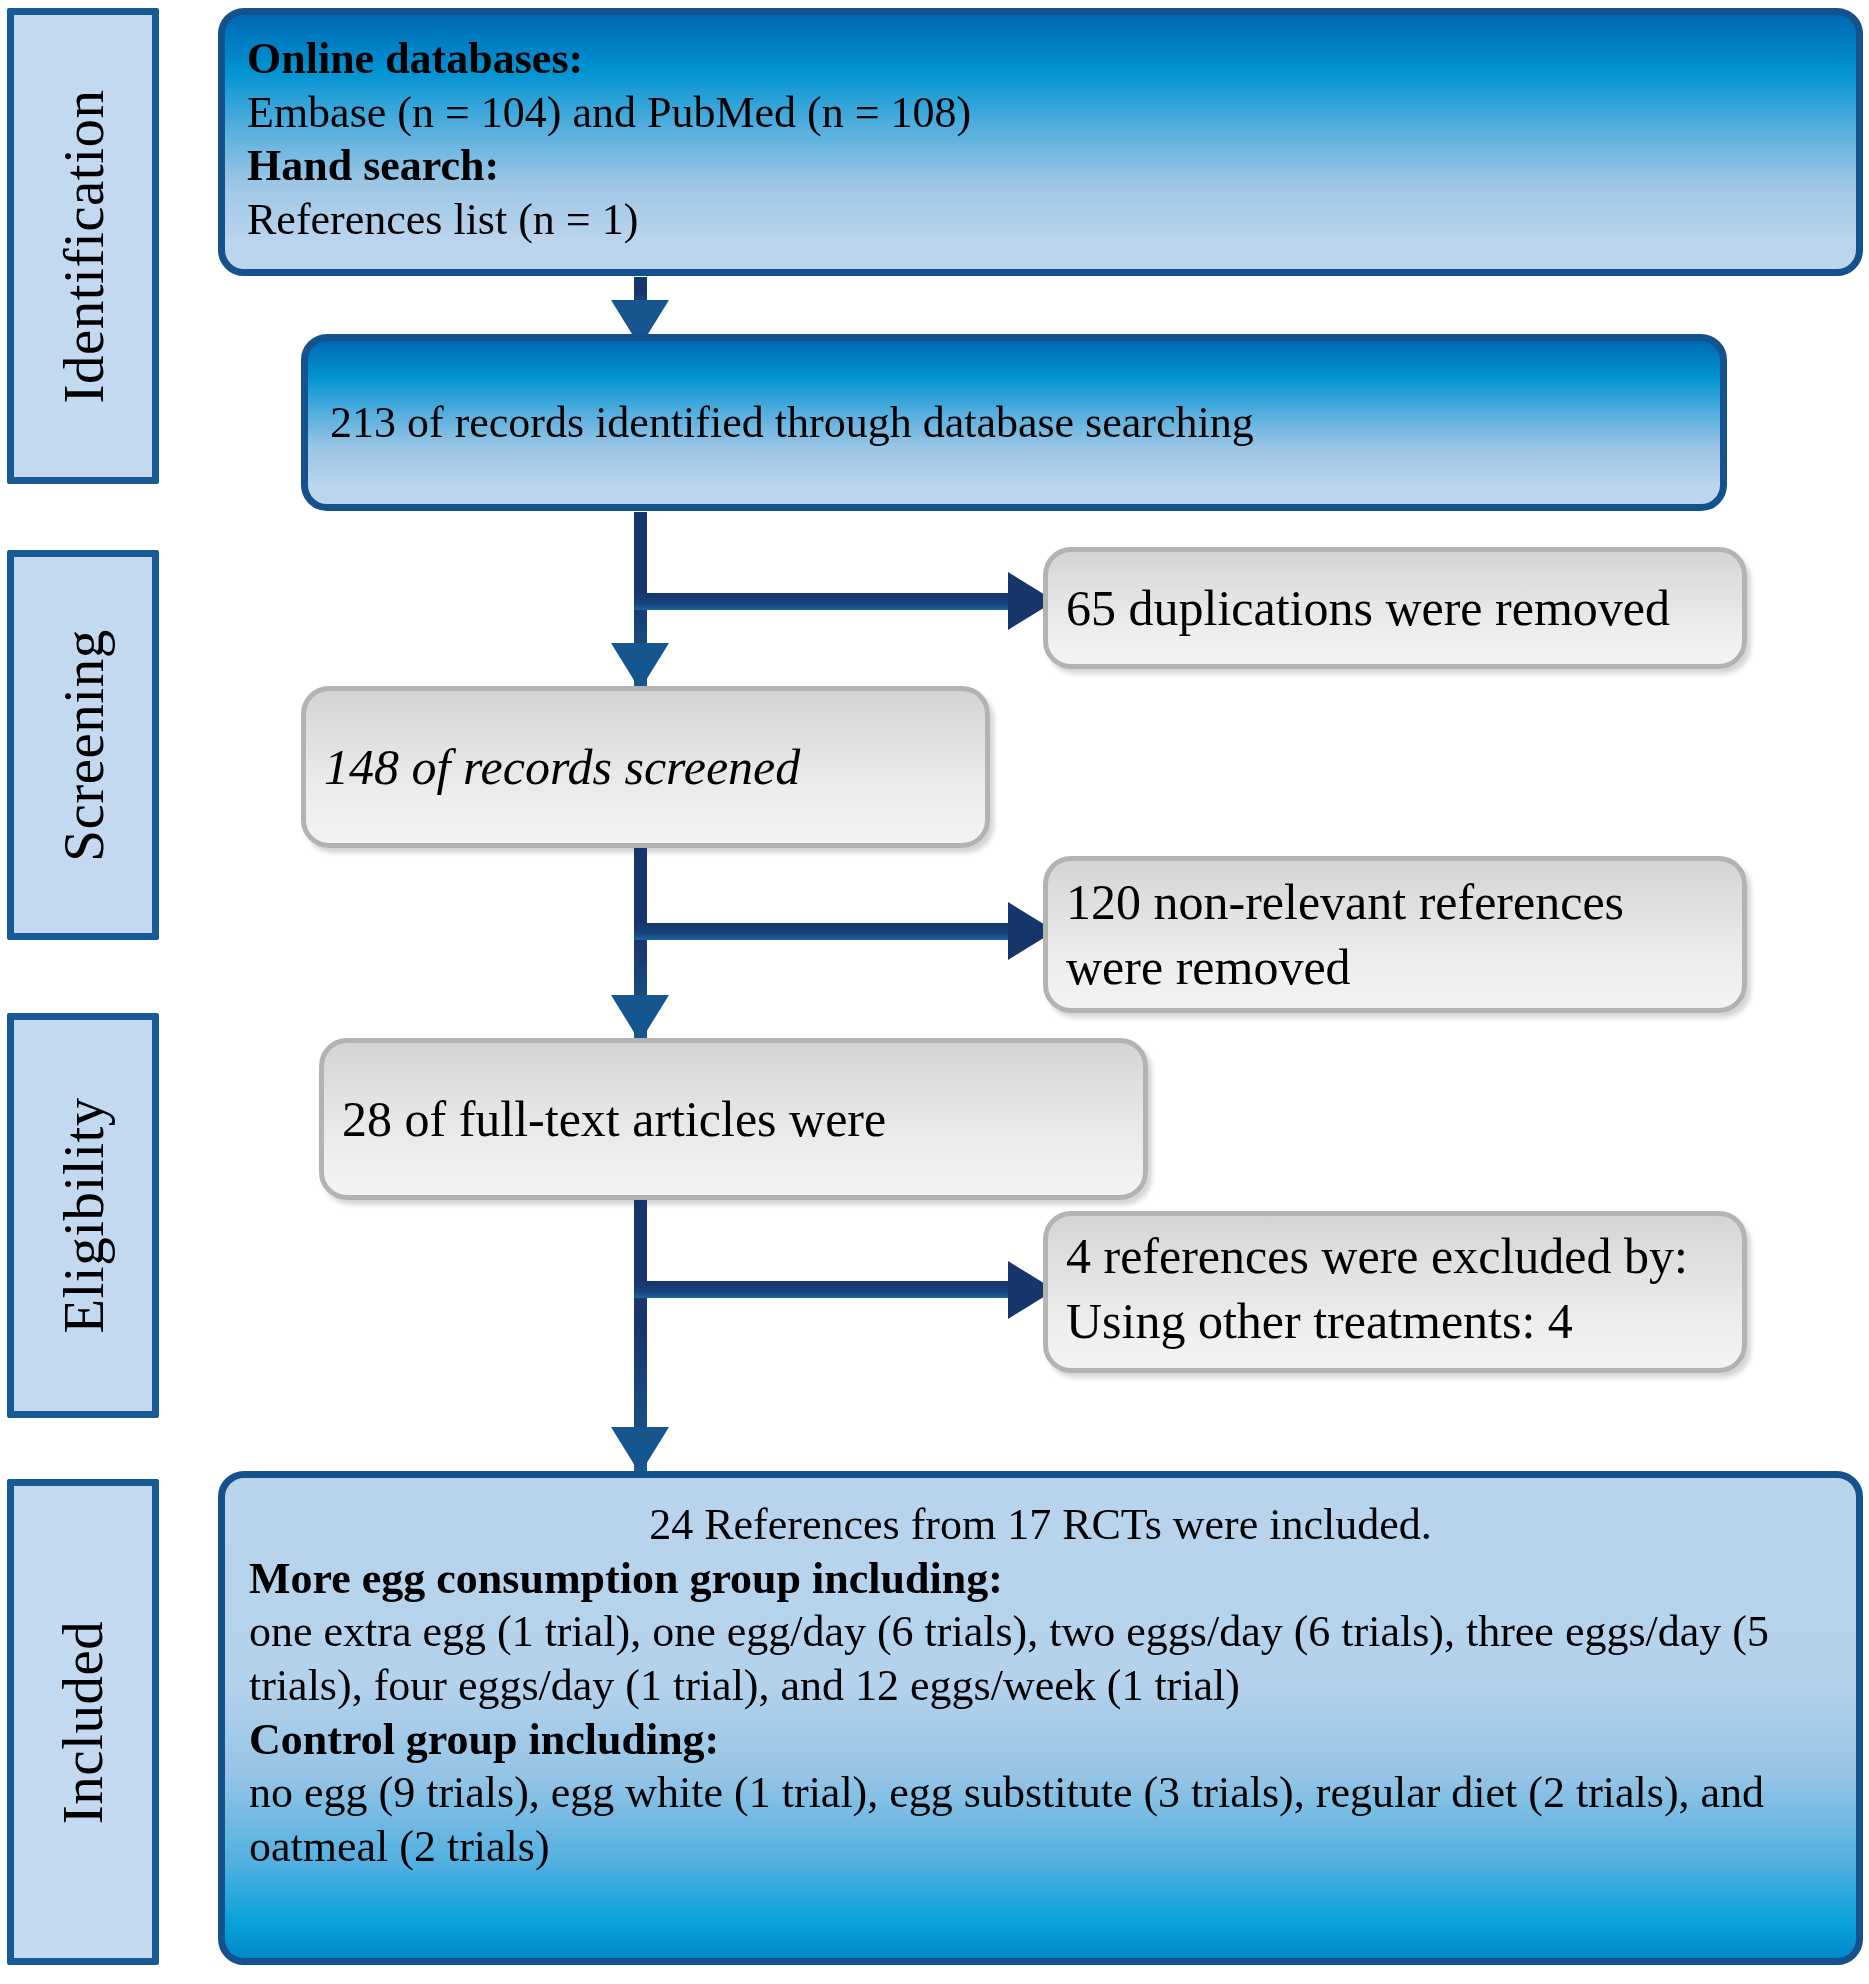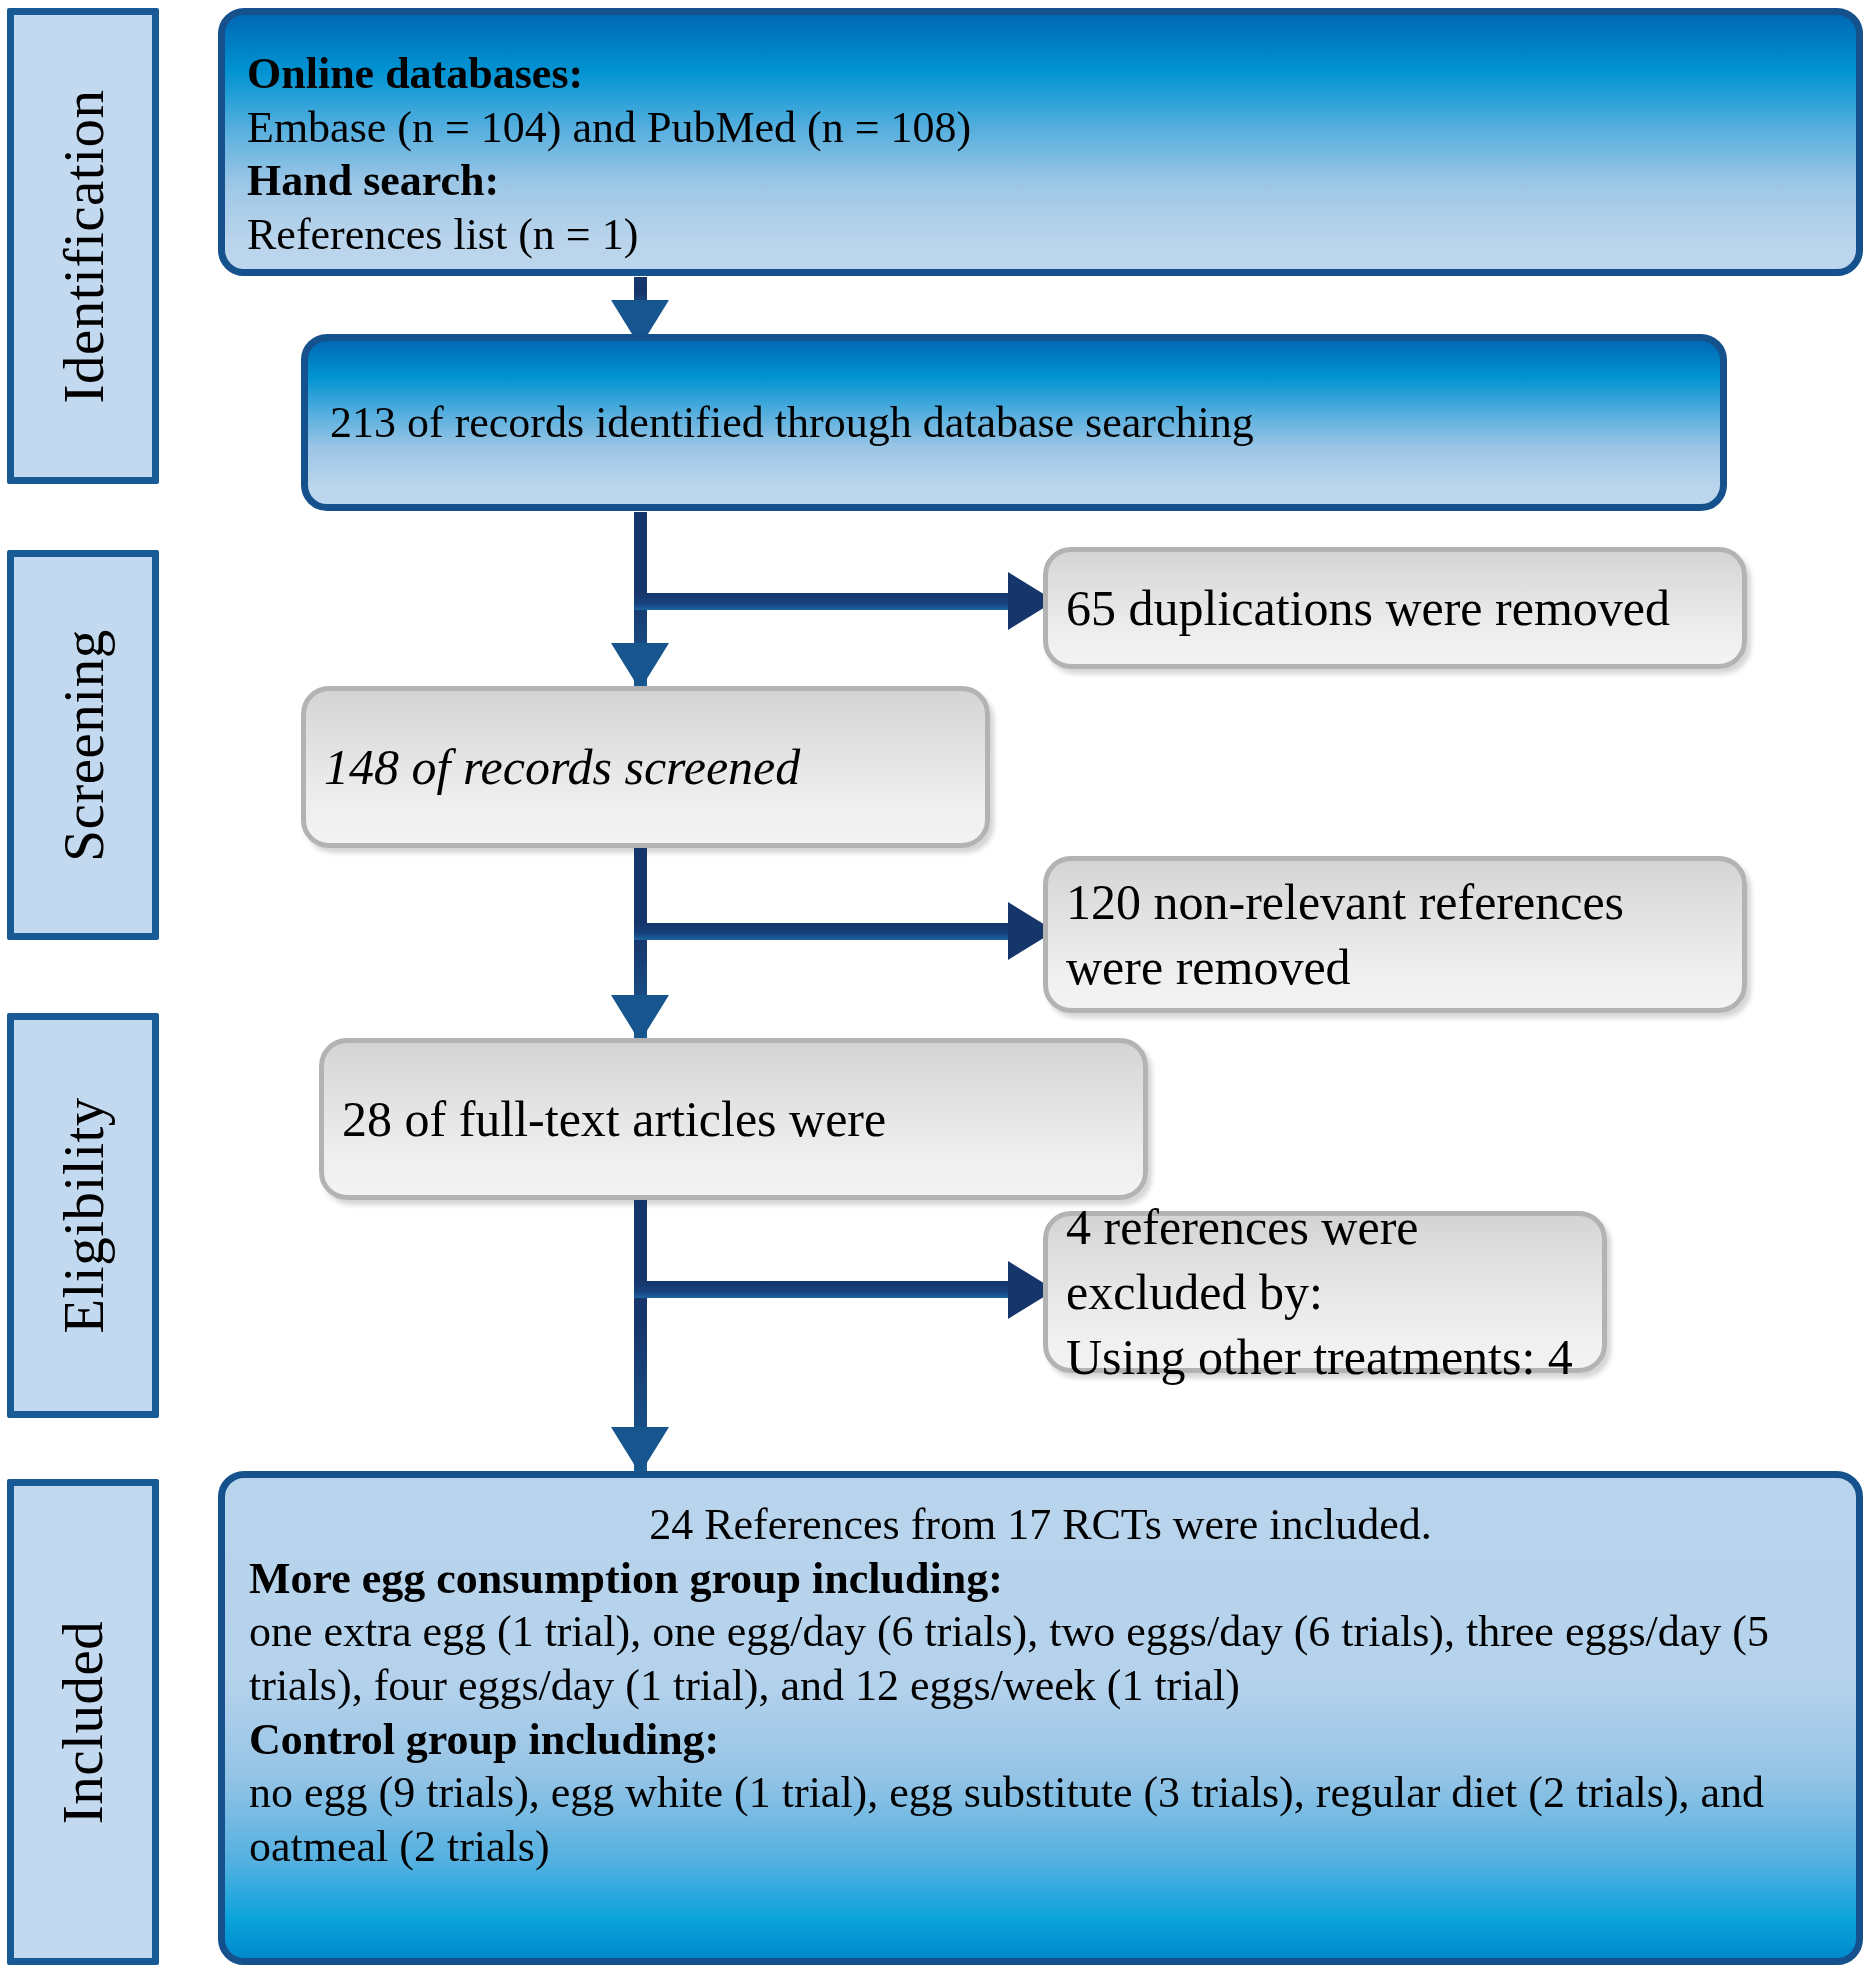--- a/index.html
+++ b/index.html
@@ -41,21 +41,21 @@
     border:7.6px solid #15518c;
     border-radius:26px;
     background:linear-gradient(to bottom,
         #0069b4 0%,
         #0093d2 22%,
         #53aede 44%,
         #9cc6e6 66%,
         #b9d4ec 88%,
         #bcd6ed 100%);
     color:#000000;
-    padding:32px 22px;
+    padding:17px 22px;
     font-size:44px;
     line-height:1.22;
   }
   .box-blue.reverse{
     background:linear-gradient(to bottom,
         #b9d5ed 0%,
         #b5d2ec 42%,
         #95c4e6 62%,
         #53b0e0 80%,
         #0aa3db 92%,
@@ -182,21 +182,21 @@
       <div>28 of full-text articles were</div>
     </div>
   </div>
 
   <div class="vline" style="left:634px; top:1200px; width:13px; height:274px;"></div>
   <div class="arrow-down" style="left:611px; top:1427px;"></div>
 
   <div class="hline" style="left:634px; top:1281px; width:390px; height:17px;"></div>
   <div class="arrow-right" style="left:1008px; top:1261px;"></div>
 
-  <div class="box-gray" style="left:1043px; top:1211px; width:564px; height:162px;">
+  <div class="box-gray" style="left:1043px; top:1211px; width:704px; height:162px;align-items:flex-end;">
     <div>
       <div>4 references were excluded by:</div>
       <div>Using other treatments: 4</div>
     </div>
   </div>
 
   <div class="box-blue reverse" style="left:218px; top:1471px; width:1645px; height:494px; padding:20px 24px;">
     <div class="ctr">24  References from 17 RCTs were included.</div>
     <div class="bold">More egg consumption group including:</div>
     <div>one extra egg (1 trial), one egg/day (6 trials), two eggs/day (6 trials), three eggs/day (5 trials), four eggs/day (1 trial), and 12 eggs/week (1 trial)</div>

